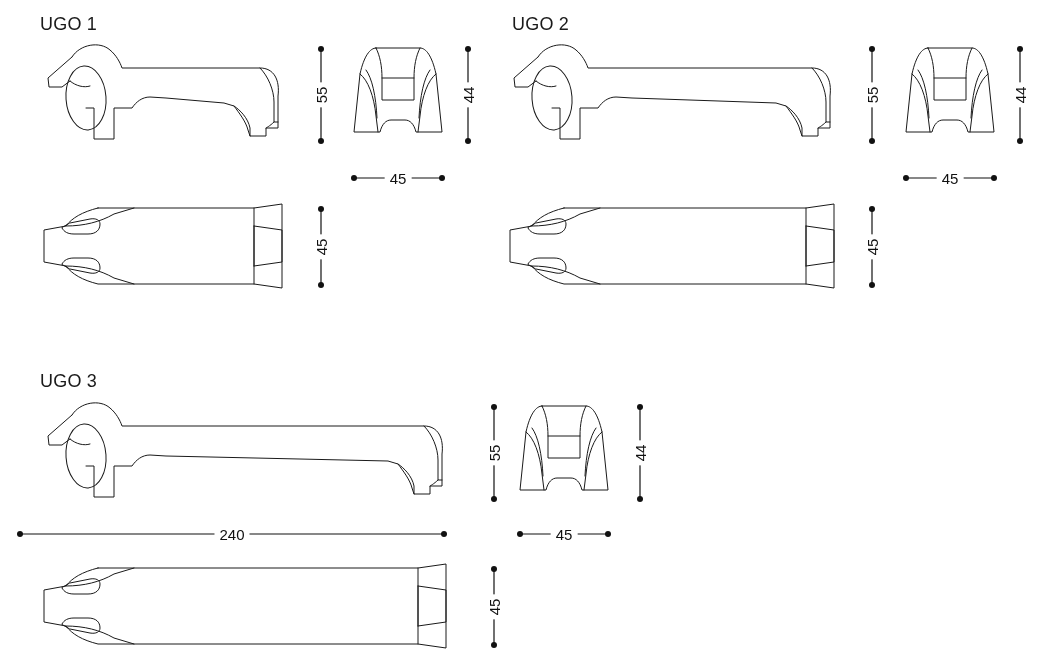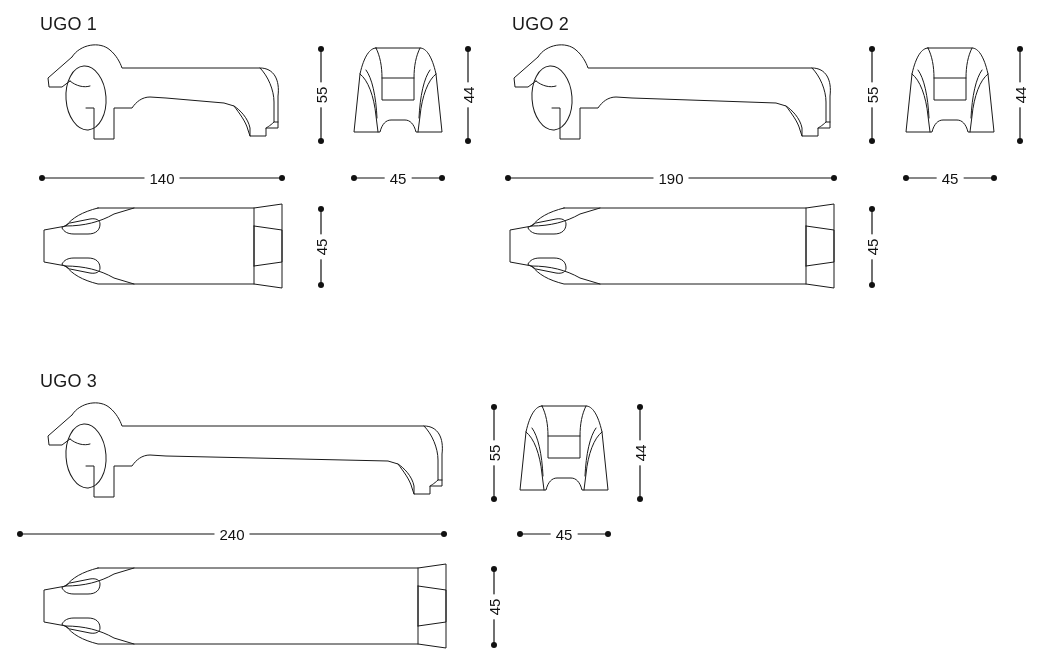--- a/index.html
+++ b/index.html
@@ -79,28 +79,20 @@
 
   <div class="dim dim-v" style="left:313px; top:45px; width:16px; height:100px;">
     <svg width="16" height="100" viewBox="0 0 16 100">
       <line x1="8" y1="4" x2="8" y2="96" stroke="#111111" stroke-width="1.2"></line>
       <circle cx="8" cy="4" r="3" fill="#111111"></circle>
       <circle cx="8" cy="96" r="3" fill="#111111"></circle>
     </svg>
     <span class="dim-text">55</span>
   </div>
 
-  <div class="dim dim-h" style="left:38px; top:170px; width:248px; height:16px;">
-    <svg width="248" height="16" viewBox="0 0 248 16">
-      <line x1="4" y1="8" x2="244" y2="8" stroke="#111111" stroke-width="1.2"></line>
-      <circle cx="4" cy="8" r="3" fill="#111111"></circle>
-      <circle cx="244" cy="8" r="3" fill="#111111"></circle>
-    </svg>
-    <span class="dim-text">140</span>
-  </div>
 
   <div class="view" style="left:352px; top:40px;">
     <svg width="92" height="108" viewBox="0 0 92 108">
       <g fill="none" stroke="#1a1a1a" stroke-width="1" stroke-linejoin="round" stroke-linecap="round">
         <path d="M24,8 L68,8 C74,8 80,16 84,34 L90,92 L64,92
                  C62,84 58,80 53,80 L39,80 C34,80 30,84 28,92
                  L2,92 L8,34 C12,16 18,8 24,8 Z"></path>
         <path d="M24,8 C28,16 30,26 30,38 L30,60 L62,60 L62,38
                  C62,26 64,16 68,8"></path>
         <path d="M30,38 L62,38"></path>
@@ -181,28 +173,20 @@
 
   <div class="dim dim-v" style="left:864px; top:45px; width:16px; height:100px;">
     <svg width="16" height="100" viewBox="0 0 16 100">
       <line x1="8" y1="4" x2="8" y2="96" stroke="#111111" stroke-width="1.2"></line>
       <circle cx="8" cy="4" r="3" fill="#111111"></circle>
       <circle cx="8" cy="96" r="3" fill="#111111"></circle>
     </svg>
     <span class="dim-text">55</span>
   </div>
 
-  <div class="dim dim-h" style="left:504px; top:170px; width:334px; height:16px;">
-    <svg width="334" height="16" viewBox="0 0 334 16">
-      <line x1="4" y1="8" x2="330" y2="8" stroke="#111111" stroke-width="1.2"></line>
-      <circle cx="4" cy="8" r="3" fill="#111111"></circle>
-      <circle cx="330" cy="8" r="3" fill="#111111"></circle>
-    </svg>
-    <span class="dim-text">190</span>
-  </div>
 
   <div class="view" style="left:904px; top:40px;">
     <svg width="92" height="108" viewBox="0 0 92 108">
       <g fill="none" stroke="#1a1a1a" stroke-width="1" stroke-linejoin="round" stroke-linecap="round">
         <path d="M24,8 L68,8 C74,8 80,16 84,34 L90,92 L64,92
                  C62,84 58,80 53,80 L39,80 C34,80 30,84 28,92
                  L2,92 L8,34 C12,16 18,8 24,8 Z"></path>
         <path d="M24,8 C28,16 30,26 30,38 L30,60 L62,60 L62,38
                  C62,26 64,16 68,8"></path>
         <path d="M30,38 L62,38"></path>

